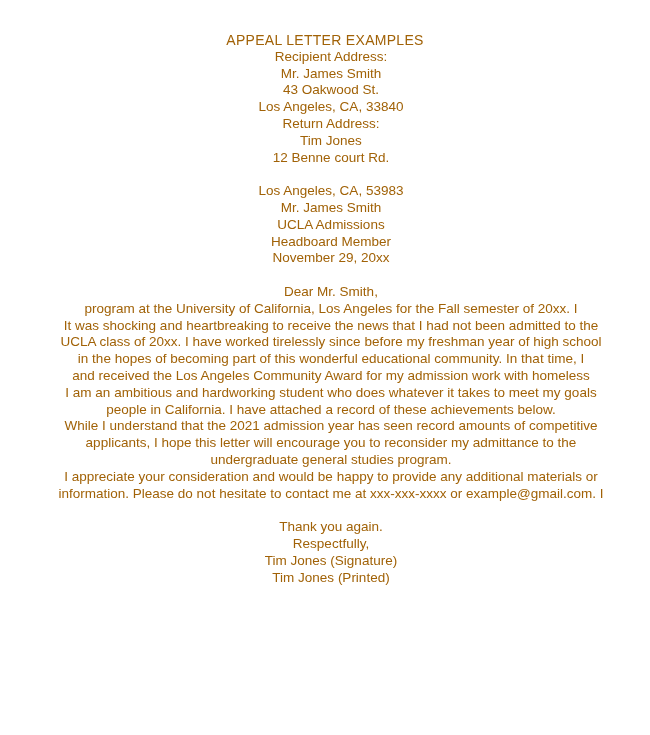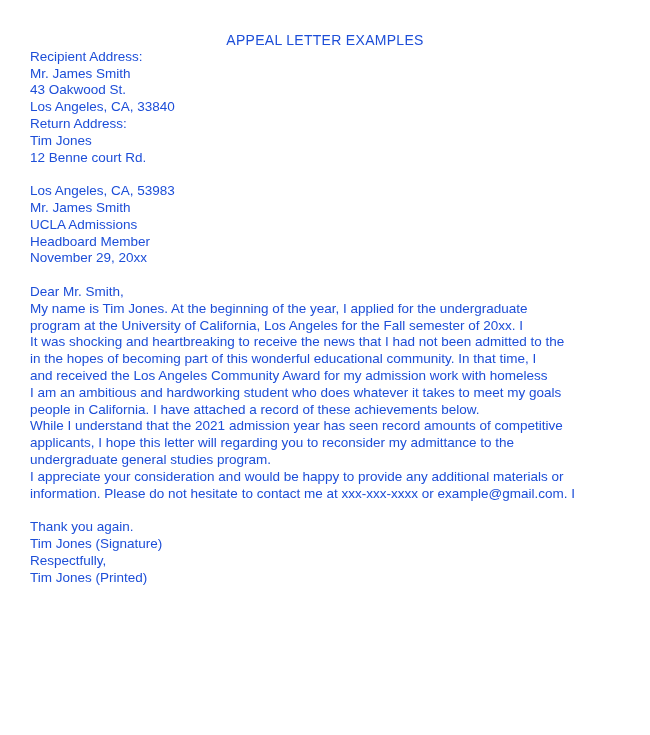--- a/index.html
+++ b/index.html
@@ -7,40 +7,41 @@
       padding: 0;
       background: #ffffff;
     }
     .page {
       position: relative;
       width: 650px;
       height: 735px;
       background: #ffffff;
       overflow: hidden;
       font-family: "Liberation Sans", sans-serif;
-      color: #1d4ed8;
+      color: #a16207;
       -webkit-font-smoothing: antialiased;
     }
     .title {
       margin-top: 32px;
       text-align: center;
       font-size: 14px;
       line-height: 16.8px;
       letter-spacing: 0.3px;
       white-space: nowrap;
     }
     .content {
       margin-left: 30px;
       margin-right: 18px;
       font-size: 13.5px;
       line-height: 16.8px;
     }
     .line {
       min-height: 16.8px;
       white-space: nowrap;
+      text-align: center;
     }
     .spacer {
       height: 16.8px;
     }
   </style>
 </head>
 <body>
 
 <div class="page">
   <div class="title">APPEAL LETTER EXAMPLES</div>
@@ -67,36 +68,36 @@
         <div class="line">UCLA Admissions</div>
         <div class="line">Headboard Member</div>
         <div class="line">November 29, 20xx</div>
       </div>
 
     <div class="spacer"></div>
 
     <div class="line">Dear Mr. Smith,</div>
 
     <div>
-        <div class="line">My name is Tim Jones. At the beginning of the year, I applied for the undergraduate</div>
         <div class="line">program at the University of California, Los Angeles for the Fall semester of 20xx. I</div>
         <div class="line">It was shocking and heartbreaking to receive the news that I had not been admitted to the</div>
+        <div class="line">UCLA class of 20xx. I have worked tirelessly since before my freshman year of high school</div>
         <div class="line">in the hopes of becoming part of this wonderful educational community. In that time, I</div>
         <div class="line">and received the Los Angeles Community Award for my admission work with homeless</div>
         <div class="line">I am an ambitious and hardworking student who does whatever it takes to meet my goals</div>
         <div class="line">people in California. I have attached a record of these achievements below.</div>
         <div class="line">While I understand that the 2021 admission year has seen record amounts of competitive</div>
-        <div class="line">applicants, I hope this letter will regarding you to reconsider my admittance to the</div>
+        <div class="line">applicants, I hope this letter will encourage you to reconsider my admittance to the</div>
         <div class="line">undergraduate general studies program.</div>
         <div class="line">I appreciate your consideration and would be happy to provide any additional materials or</div>
         <div class="line">information. Please do not hesitate to contact me at xxx-xxx-xxxx or example@gmail.com. I</div>
       </div>
 
     <div class="spacer"></div>
 
     <div>
         <div class="line">Thank you again.</div>
+        <div class="line">Respectfully,</div>
         <div class="line">Tim Jones (Signature)</div>
-        <div class="line">Respectfully,</div>
         <div class="line">Tim Jones (Printed)</div>
       </div>
   </div>
 </div>
 
 </body></html>

